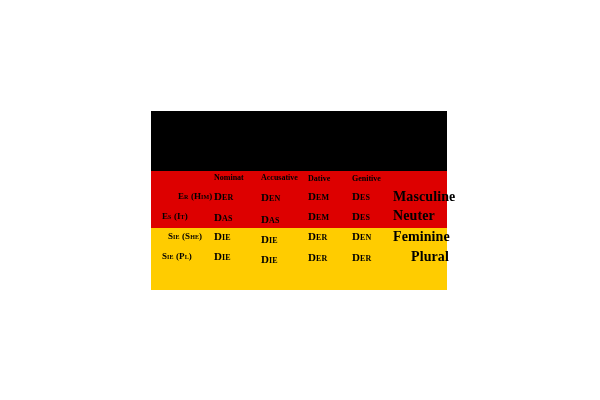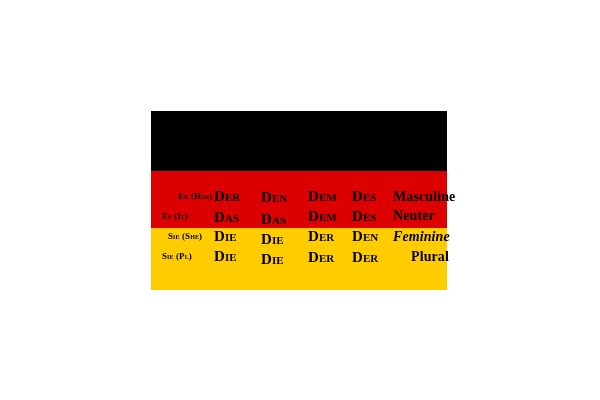--- a/index.html
+++ b/index.html
@@ -53,21 +53,21 @@
     width: 296px;
     height: 17px;
   }
   .cell {
     position: absolute;
     font-variant: small-caps;
     font-weight: bold;
     color: #000000;
     white-space: nowrap;
     line-height: 12px;
-    font-size: 15px;
+    font-size: 11px;
     letter-spacing: 0.1px;
   }
   
   .c0 { left: 11px;  }
   .c1 { left: 63px;  }
   .c2 { left: 110px; }
   .c3 { left: 157px; }
   .c4 { left: 201px; }
   .c5 { left: 242px; }
 
@@ -104,20 +104,26 @@
 <div id="canvas">
 
   <div id="flag">
     <div class="band band-black" style="background: rgb(0, 0, 0);"></div>
     <div class="band band-red" style="background: rgb(221, 0, 0);"></div>
     <div class="band band-gold" style="background: rgb(255, 204, 0);"></div>
   </div>
 
   <div id="case-table">
 
+    <div class="trow row-header">
+      <span class="cell c1" style="color: rgb(0, 0, 0);">Nominat</span>
+      <span class="cell c2" style="color: rgb(0, 0, 0);">Accusative</span>
+      <span class="cell c3 nudge-1" style="color: rgb(0, 0, 0);">Dative</span>
+      <span class="cell c4 nudge-1" style="color: rgb(0, 0, 0);">Genitive</span>
+    </div>
 
     <div class="trow row-er">
       <span class="cell c0 pronoun" style="color: rgb(0, 0, 0); padding-left: 16px;">Er (Him)</span>
       <span class="cell c1" style="color: rgb(0, 0, 0);">Der</span>
       <span class="cell c2 nudge-1" style="color: rgb(0, 0, 0);">Den</span>
       <span class="cell c3" style="color: rgb(0, 0, 0);">Dem</span>
       <span class="cell c4" style="color: rgb(0, 0, 0);">Des</span>
       <span class="cell c5 gender nudge-1" style="color: rgb(0, 0, 0);">Masculine</span>
     </div>
 
@@ -129,21 +135,21 @@
       <span class="cell c4" style="color: rgb(0, 0, 0);">Des</span>
       <span class="cell c5 gender" style="color: rgb(0, 0, 0);">Neuter</span>
     </div>
 
     <div class="trow row-sie">
       <span class="cell c0 pronoun" style="color: rgb(0, 0, 0); padding-left: 6px;">Sie (She)</span>
       <span class="cell c1" style="color: rgb(0, 0, 0);">Die</span>
       <span class="cell c2 nudge-2" style="color: rgb(0, 0, 0);">Die</span>
       <span class="cell c3" style="color: rgb(0, 0, 0);">Der</span>
       <span class="cell c4" style="color: rgb(0, 0, 0);">Den</span>
-      <span class="cell c5 gender nudge-1" style="color: rgb(0, 0, 0); font-style: italic;">Feminine</span>
+      <span class="cell c5 gender nudge-1" style="color: rgb(0, 0, 0);">Feminine</span>
     </div>
 
     <div class="trow row-pl">
       <span class="cell c0 pronoun" style="color: rgb(0, 0, 0);">Sie (Pl)</span>
       <span class="cell c1" style="color: rgb(0, 0, 0);">Die</span>
       <span class="cell c2 nudge-2" style="color: rgb(0, 0, 0);">Die</span>
       <span class="cell c3 nudge-1" style="color: rgb(0, 0, 0);">Der</span>
       <span class="cell c4 nudge-1" style="color: rgb(0, 0, 0);">Der</span>
       <span class="cell c5 gender nudge-1" style="color: rgb(0, 0, 0); margin-left: 18px;">Plural</span>
     </div>

